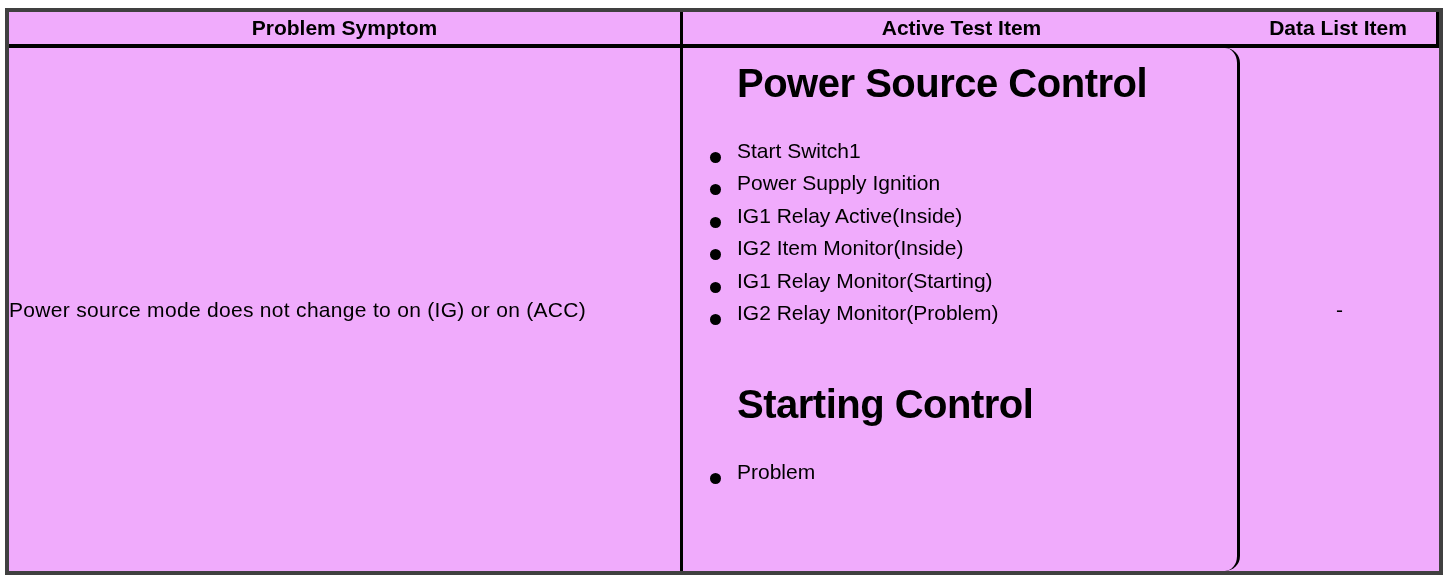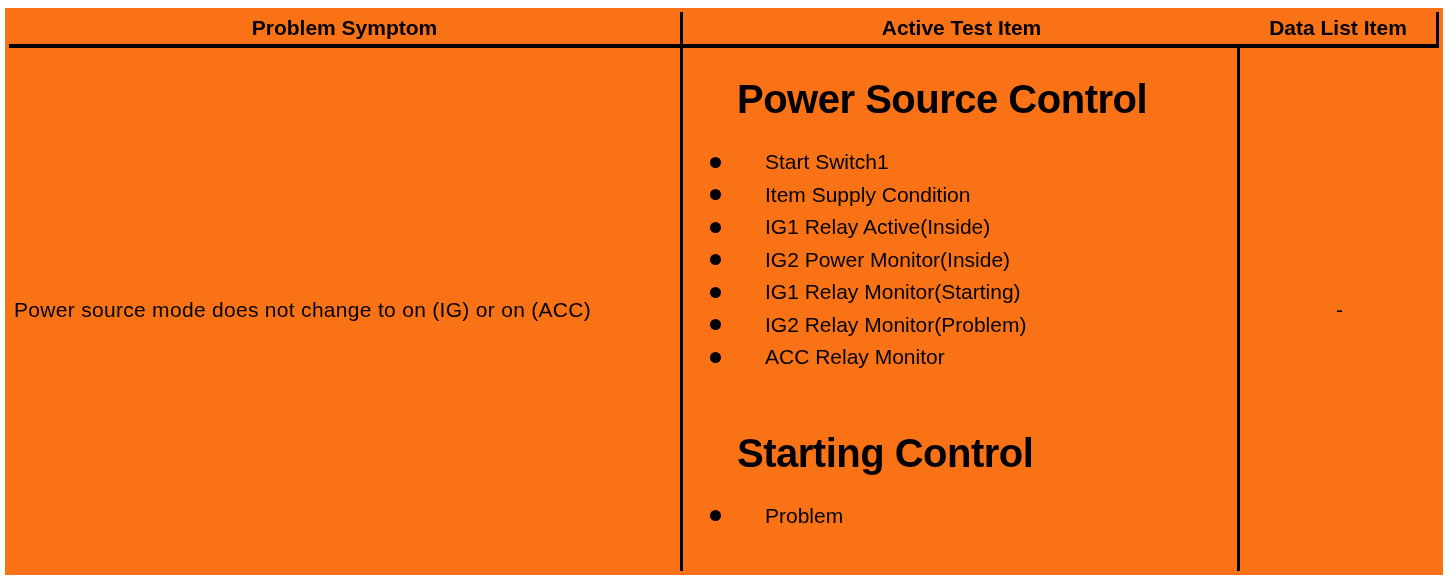--- a/index.html
+++ b/index.html
@@ -7,73 +7,71 @@
     width: 1456px; height: 584px;
     background: #ffffff;
     font-family: "Liberation Sans", sans-serif;
     color: #000000;
     overflow: hidden;
   }
   .doc-table {
     position: absolute;
     left: 5px; top: 8px;
     width: 1438px; height: 567px;
-    border: 4px solid #f97316;
+    border: 4px solid #404040;
     display: grid;
     grid-template-columns: 674px 557px 1fr;
     grid-template-rows: 36px 1fr;
-    background: #f97316;
+    background: #f0abfc;
   }
   .cell { overflow: hidden; }
   .col-divider { border-right: 3px solid #000; }
   .th {
     border-bottom: 4px solid #000;
     display: flex;
     align-items: center;
     justify-content: center;
     font-weight: bold;
     font-size: 21px;
     white-space: nowrap;
   }
   .symptom-cell {
     display: flex;
     align-items: center;
-    padding-left: 5px;
     font-size: 21px;
     letter-spacing: 0.3px;
     white-space: nowrap;
   }
   .active-cell {
     display: flex;
     align-items: center;
     justify-content: center;
     font-size: 21px;
   }
-  .datalist-cell { padding-top: 28px; }
+  .datalist-cell { padding-top: 12px; border-radius: 15px; }
   .section-title {
     font-size: 40px;
     font-weight: bold;
     line-height: 46px;
     padding-left: 54px;
     letter-spacing: -0.5px;
     white-space: nowrap;
   }
   .section + .section { margin-top: 56px; }
   .bullet-list {
     list-style: none;
     margin-top: 24px;
   }
   .bullet-item {
     display: flex;
-    align-items: center;
+    align-items: flex-end;
     height: 32.5px;
     padding-left: 27px;
     font-size: 21px;
     white-space: nowrap;
-    gap: 28px;
   }
   .bullet {
     width: 11px; height: 11px;
     border-radius: 50%;
     background: #000;
     margin-right: 16px;
     flex: none;
   }
 </style>
 </head>
@@ -92,48 +90,44 @@
     <div class="section-title">Power Source Control</div>
     <ul class="bullet-list">
   <li class="bullet-item">
     <span class="bullet"></span>
     <span>Start Switch1</span>
   </li>
 
 
   <li class="bullet-item">
     <span class="bullet"></span>
-    <span>Item Supply Condition</span>
+    <span>Power Supply Ignition</span>
   </li>
 
   <li class="bullet-item">
     <span class="bullet"></span>
     <span>IG1 Relay Active(Inside)</span>
   </li>
 
   <li class="bullet-item">
     <span class="bullet"></span>
-    <span>IG2 Power Monitor(Inside)</span>
+    <span>IG2 Item Monitor(Inside)</span>
   </li>
 
   <li class="bullet-item">
     <span class="bullet"></span>
     <span>IG1 Relay Monitor(Starting)</span>
   </li>
 
   <li class="bullet-item">
     <span class="bullet"></span>
     <span>IG2 Relay Monitor(Problem)</span>
   </li>
 
 
-  <li class="bullet-item">
-    <span class="bullet"></span>
-    <span>ACC Relay Monitor</span>
-  </li>
 </ul>
   </div>
 
   <div class="section">
     <div class="section-title">Starting Control</div>
     <ul class="bullet-list">
   <li class="bullet-item">
     <span class="bullet"></span>
     <span>Problem</span>
   </li>

